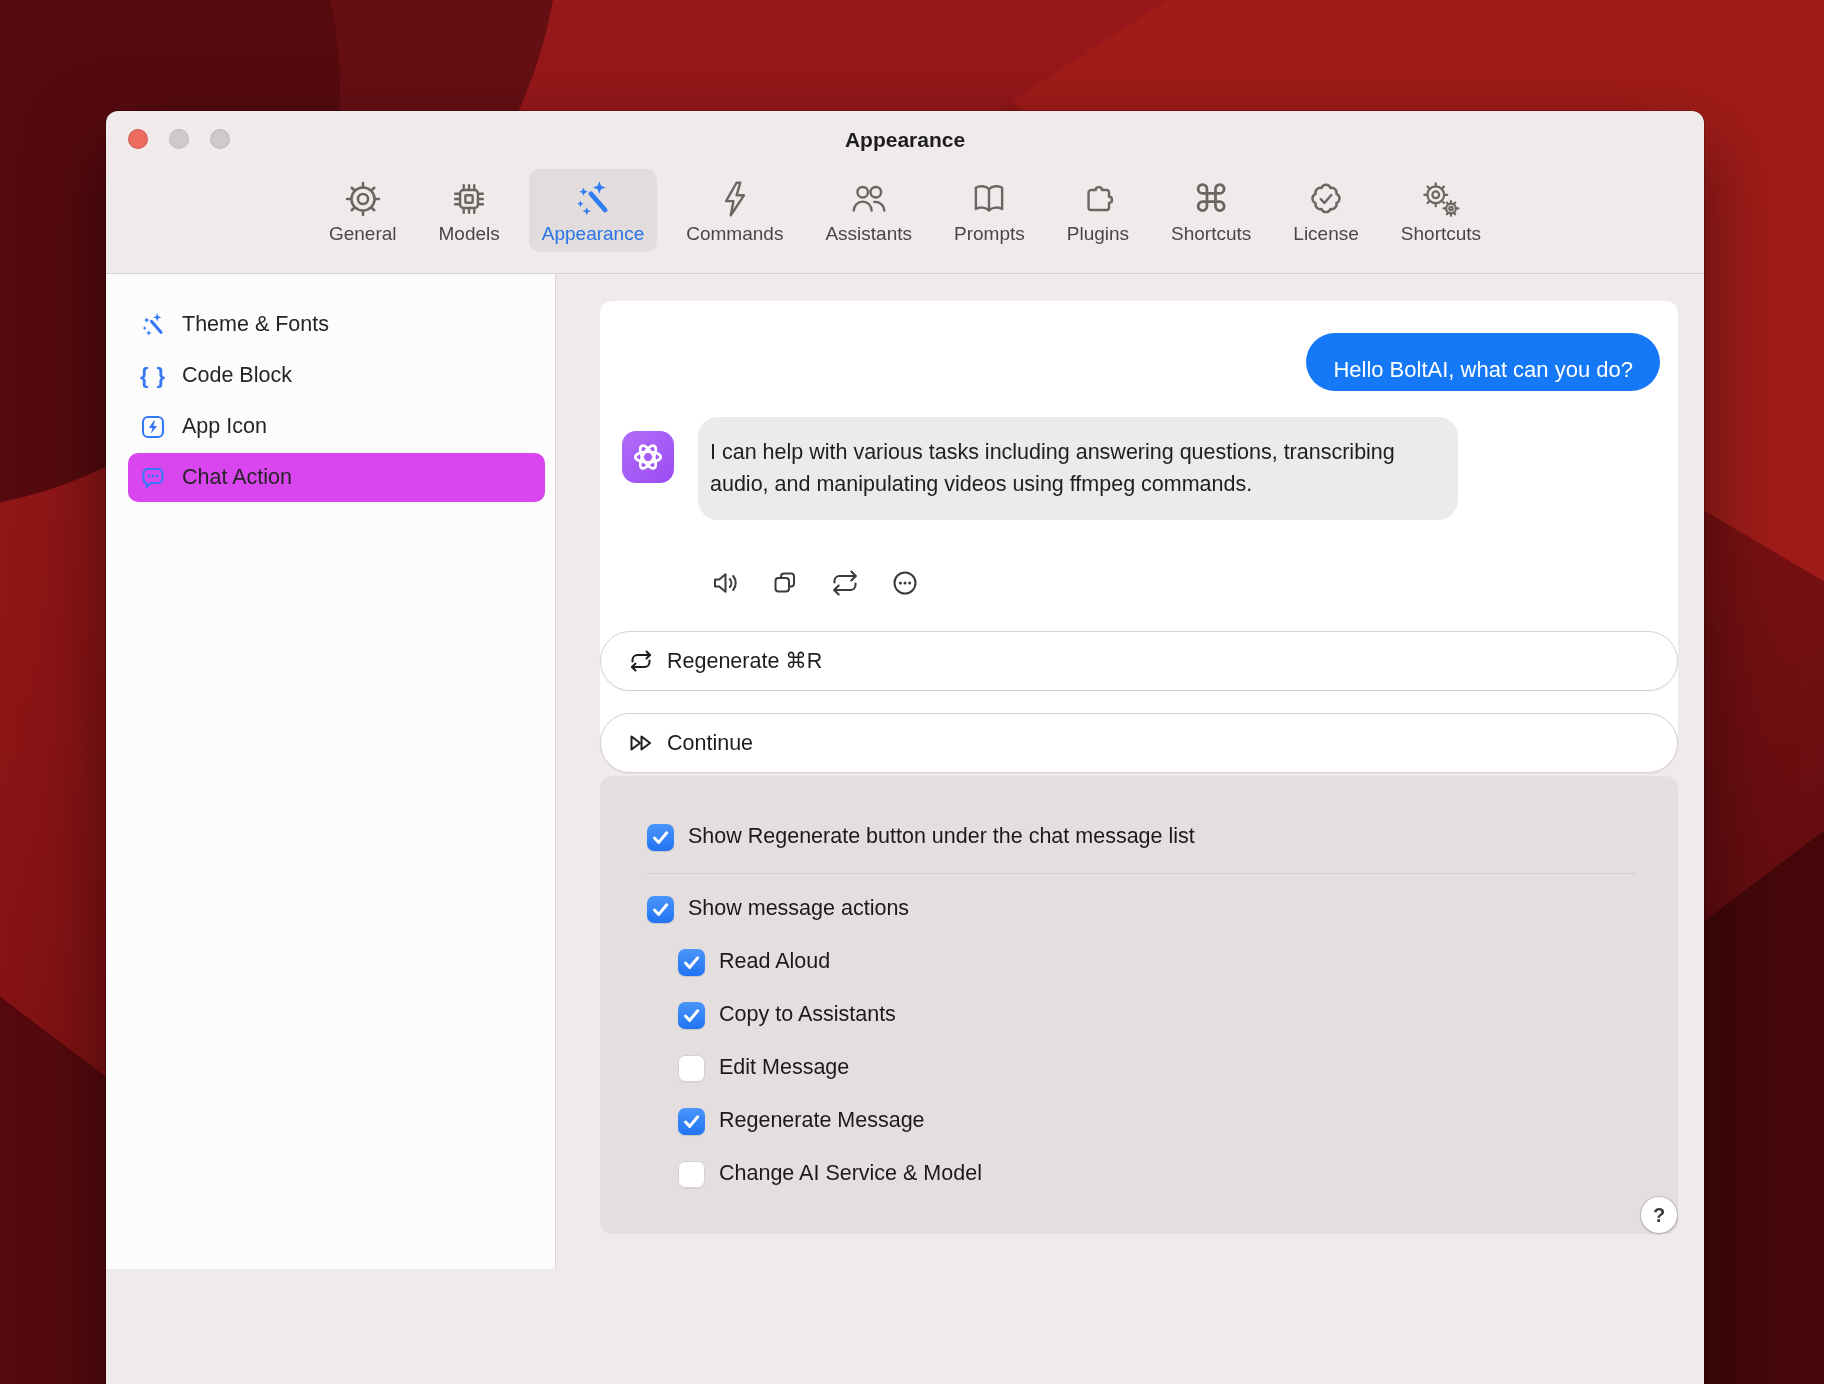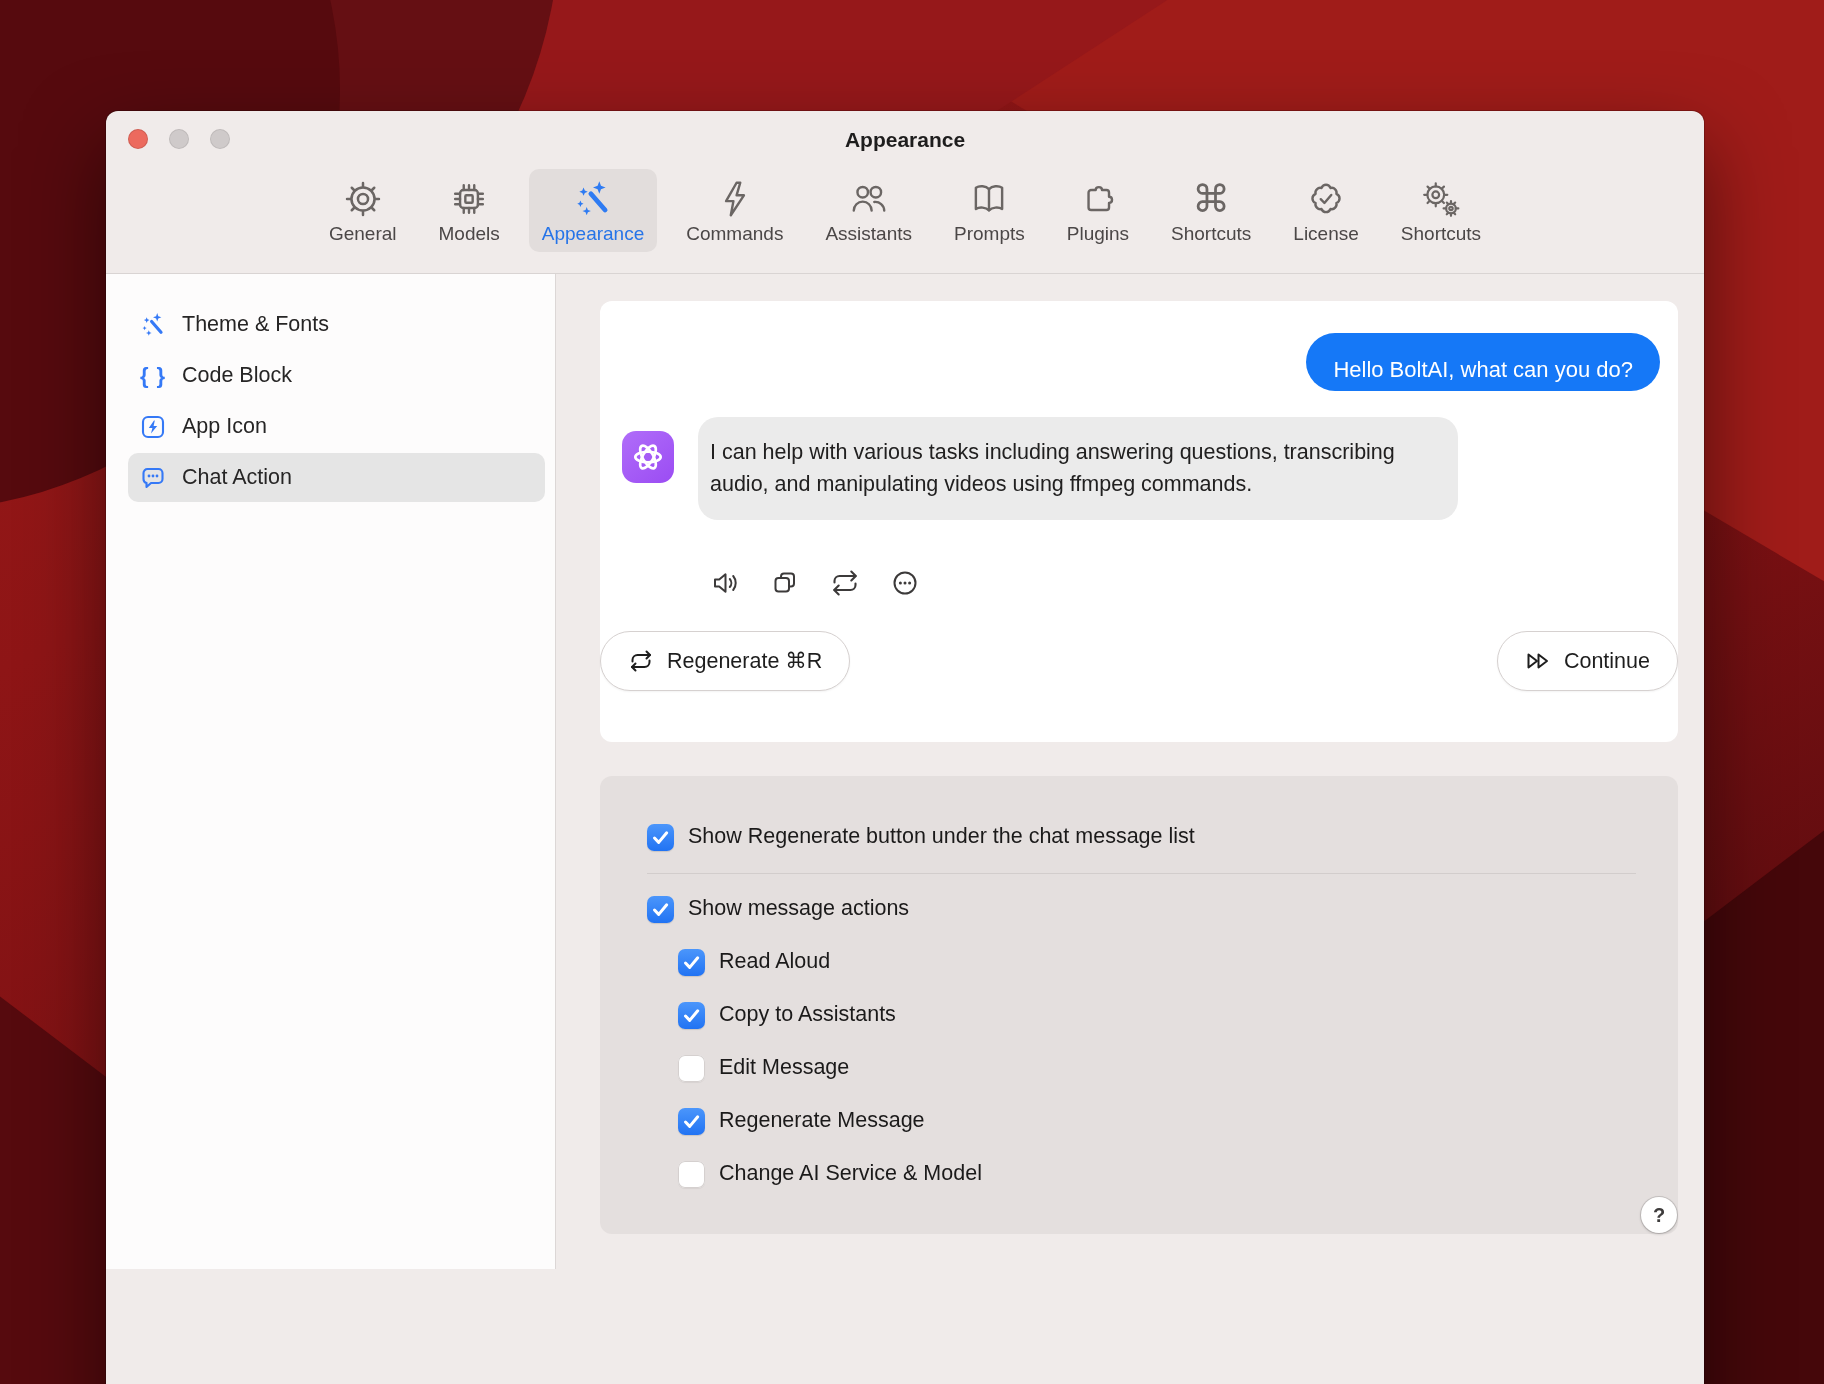--- a/index.html
+++ b/index.html
@@ -38,40 +38,40 @@
   .tb-item.checked .tb-icon-accent { color:#2f7bf2; }
   .tb-glyph { font-size:38px; line-height:40px; color:#6b6664; font-family:"DejaVu Sans",sans-serif; }
   .tb-label { font-size:19px; color:#4b4747; }
   .tb-item.checked .tb-label { color:#2674e8; }
 
   .win-body { display:flex; height:996px; border-top:1px solid #d9d4d3; }
   .sidebar { width:451px; background:#fdfcfc; border-right:1px solid #dcd7d6; padding-top:24px; }
   .sb-item { height:49px; margin:2px 10px 2px 22px; border-radius:10px;
     display:flex; align-items:center; gap:15px; padding-left:11px;
     font-size:21.5px; color:#262525;text-align:right; }
-  .sb-item.checked { background:#e5e5e5; }
+  .sb-item.checked { background:#d946ef; }
   .sb-icon { width:28px; height:28px; color:#3579f6; display:flex; align-items:center; justify-content:center; }
   .sb-icon svg { width:28px; height:28px; }
   .sb-glyph { color:#3579f6; font-size:22px; font-weight:600; letter-spacing:1px; white-space:pre; }
 
   .main { flex:1; padding:27px 26px 0 44px; background:#f0ebea; position:relative; }
 
   
   .chat-card { position:relative; width:1078px; height:441px; background:#ffffff; border-radius:12px; }
   .user-bubble { position:absolute; right:18px; top:32px; height:58px; line-height:58px;
     border-radius:29px; padding:8px 27px; background:#1578f7; color:#ffffff;
     font-size:22px; font-weight:500; }
   .avatar { position:absolute; left:22px; top:130px; width:52px; height:52px; border-radius:14px;
     background:linear-gradient(140deg,#b06df9,#9b4cf3); display:flex; align-items:center; justify-content:center; }
   .ai-bubble { position:absolute; left:98px; top:116px; width:760px; border-radius:20px;
     background:#ebebeb; padding:20px 12px; font-size:21.5px; line-height:31.5px; color:#212020; }
   .msg-actions { position:absolute; left:110px; top:267px; display:flex; gap:30px; }
   .mact { width:30px; height:30px; border:none; background:none; color:#3c3a3a; padding:0; cursor:pointer; }
   .mact svg { width:30px; height:30px; }
-  .regen-row { position:absolute; left:0; right:0; top:330px; display:flex; justify-content:space-between; gap:22px; }
+  .regen-row { position:absolute; left:0; right:0; top:330px; display:flex; justify-content:flex-end; gap:22px;flex-direction:column; }
   .pill { height:60px; border-radius:30px; border:1px solid #d6d1d0; background:#fff;
     display:flex; align-items:center; gap:13px; padding:0 27px;
     font-size:21.5px; color:#1e1e1e; font-family:inherit; cursor:pointer;
     box-shadow:0 1px 2px rgba(0,0,0,.05); }
   .pill svg { width:26px; height:26px; color:#1e1e1e; }
 
   
   .panel { width:1078px; height:458px; margin-top:34px; border-radius:12px;
     background:#e4dfde; padding:48px 42px 0 47px; }
   .crow { display:flex; gap:14px; height:27px; }

